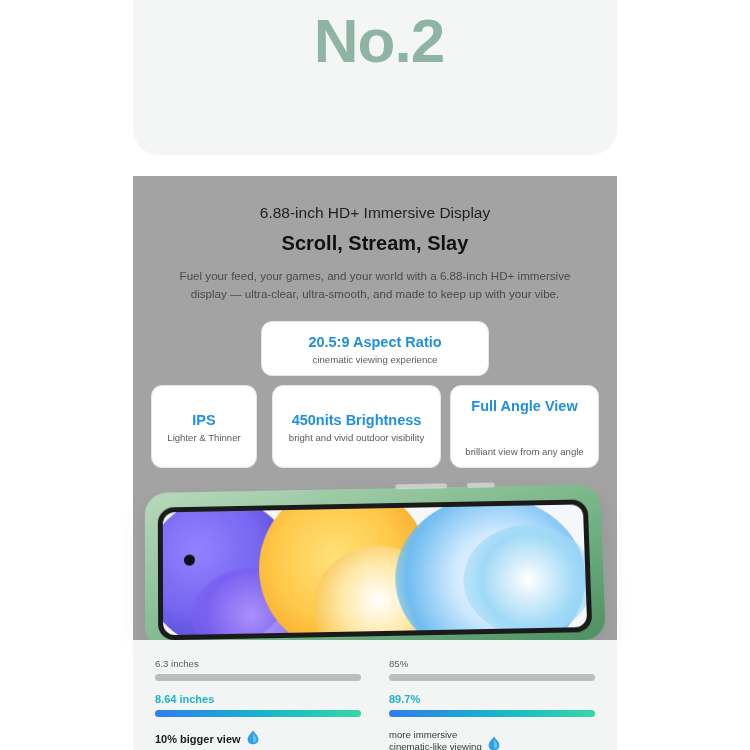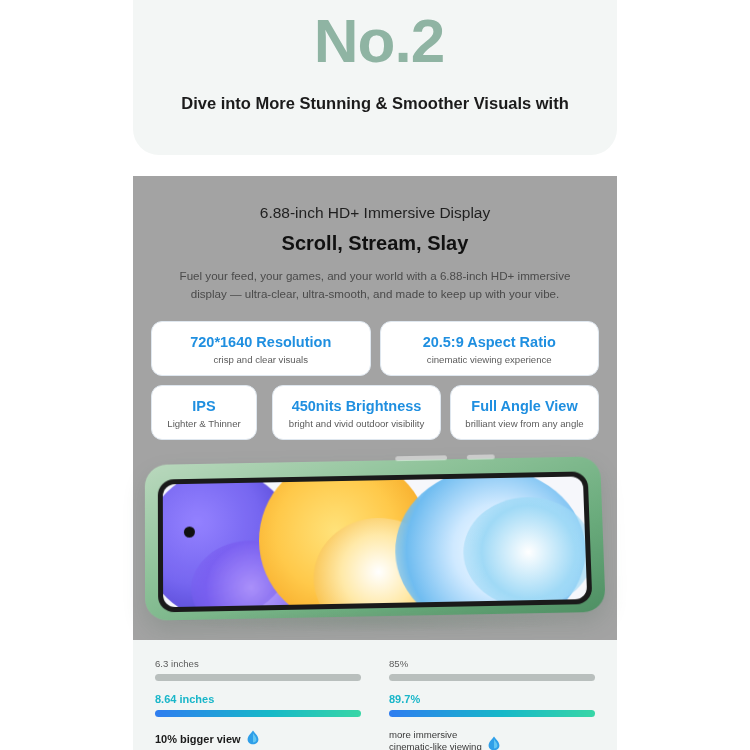--- a/index.html
+++ b/index.html
@@ -110,21 +110,21 @@
   .chip .s {
     margin-top: 3px;
     font-size: 9.6px;
     color: #5b5b5b;
     white-space: nowrap;
   }
   .chip-a { width: 228px; }
   .chip-b { width: 228px; }
   .chip-c { width: 110px; }
   .chip-d { width: 176px; margin-left: 6px; }
-  .chip-e { width: 155px; }
+  .chip-e { width: 155px; gap: 28px; }
 
   
   .phone-area {
     position: relative;
     margin-top: 18px;
     height: 196px;
   }
   .phone {
     position: absolute;
     left: 12px; top: 2px;
@@ -225,37 +225,32 @@
 </style>
 </head>
 <body>
 
 <div class="page">
 
   <div class="hero">
     <div class="hero-card"></div>
     <div class="hero-no">No.2</div>
     <div class="hero-sub">
-      <div>Dive into More Stunning &amp; Smoother Visuals with</div>
     </div>
   </div>
 
   <div class="body-wrap">
     <div class="body-inner">
 
       <div class="kicker">6.88-inch HD+ Immersive Display</div>
       <div class="headline">Scroll, Stream, Slay</div>
       <div class="desc">Fuel your feed, your games, and your world with a 6.88-inch HD+ immersive display — ultra-clear, ultra-smooth, and made to keep up with your vibe.</div>
 
       <div class="chips">
         <div class="chip-row">
-          <div class="chip chip-a">
-            <div class="t">720*1640 Resolution</div>
-            <div class="s">crisp and clear visuals</div>
-          </div>
           <div class="chip chip-b">
             <div class="t">20.5:9 Aspect Ratio</div>
             <div class="s">cinematic viewing experience</div>
           </div>
         </div>
         <div class="chip-row">
           <div class="chip chip-c">
             <div class="t">IPS</div>
             <div class="s">Lighter &amp; Thinner</div>
           </div>

